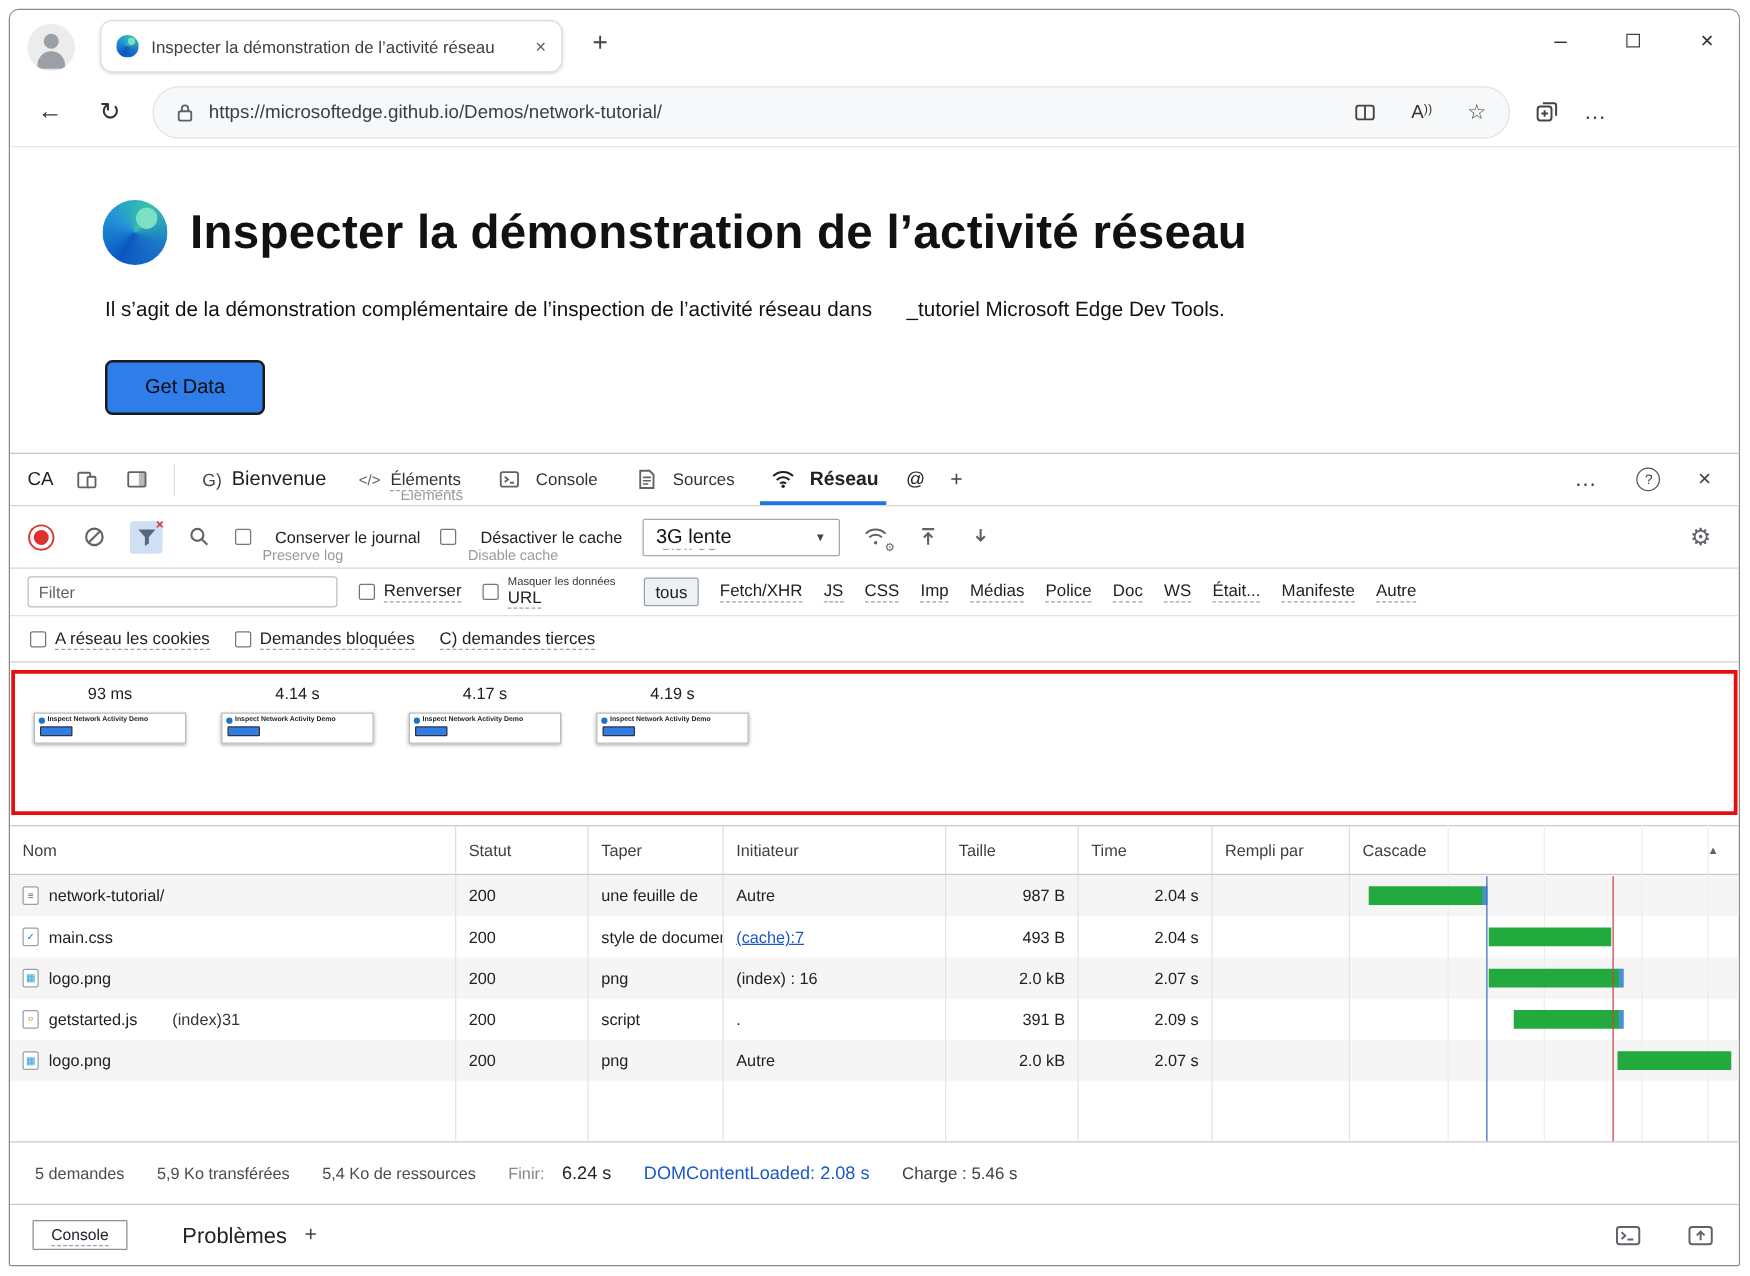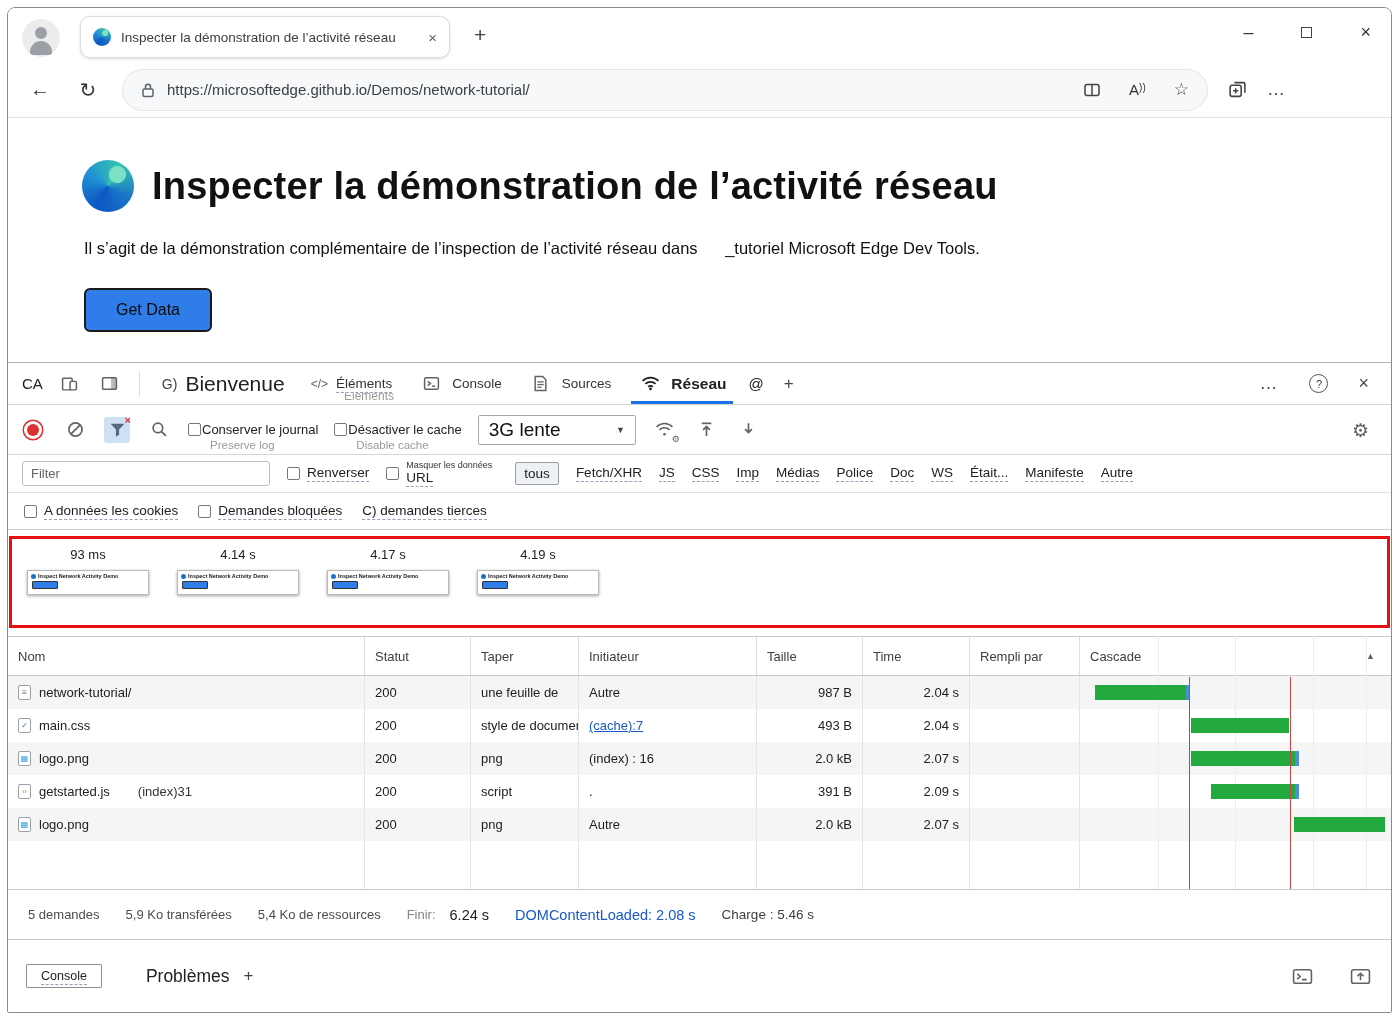--- a/index.html
+++ b/index.html
@@ -42,63 +42,63 @@
 .page-link{margin-left:23px}
 .get-data{margin:30px 0 0 76px;width:128px;height:44px;background:#2e7de9;border:2px solid #1b1b1b;border-radius:6px;font-size:16px;color:#0a0a0a;font-family:inherit}
 
 .dt-tabs{height:43px;display:flex;align-items:center;padding:0 14px;gap:14px;border-top:1px solid #b5b5b5;border-bottom:1px solid #d6d6d6;flex:none;background:#fff}
 .dtt-ca{font-size:15px;color:#202124}
 .tbi{display:inline-flex;align-items:center;justify-content:center;width:26px;height:26px;position:relative}
 .ic{width:17px;height:17px}
 .vsep{width:1px;height:26px;background:#ddd;margin:0 2px}
 .dtab{display:flex;align-items:center;gap:8px;height:100%;padding:0 6px;font-size:13.5px;color:#333}
 .w-prefix{font-size:14px;color:#444}
-.w-label{font-size:21px;color:#202124}
+.w-label{font-size:16px;color:#202124}
 .code-ic{font-size:12px;color:#5f6368}
 .rel{position:relative}
 .e-label{position:relative;z-index:1;background:#fff}
 .ghost{position:absolute;color:#9a9a9a;z-index:0;white-space:nowrap}
 .eg{left:8px;top:13px;font-size:12px}
 .dtab.selected{border-bottom:3px solid #1a73e8;padding-top:3px}
 .net-label{font-size:15.5px;font-weight:700;color:#202124}
 .dtt-at{font-size:15px;color:#202124;margin-left:2px}
 .dtt-plus{font-size:17px;color:#444;margin-left:6px}
 .help-circle{width:19px;height:19px;border:1.5px solid #555;border-radius:50%;font-size:11px;display:inline-flex;align-items:center;justify-content:center;color:#444}
 .dtt-close{font-size:18px;color:#444;margin:0 8px 0 16px}
 .dtt-more{font-size:18px;color:#444;margin-right:18px}
 
 .dt-toolbar{height:50px;display:flex;align-items:center;padding:0 12px;gap:16px;border-bottom:1px solid #d6d6d6;flex:none}
 .rec{width:12px;height:12px;border-radius:50%;background:#df3030;box-shadow:0 0 0 3px #fff,0 0 0 4.5px #df3030}
 .funnel-wrap{background:#cfe0f5;border-radius:3px}
 .funnel-x{position:absolute;right:-1px;top:-3px;color:#d33;font-size:11px;font-weight:700}
-.cb-group{position:relative;display:flex;align-items:center;gap:1px;font-size:13px;color:#202124}
+.cb-group{position:relative;display:flex;align-items:center;gap:19px;font-size:13px;color:#202124}
 .cb{width:13px;height:13px;border:1.5px solid #767676;border-radius:2px;background:#fff;flex:none}
 .cb-label{position:relative;z-index:1;background:#fff}
 .tg{left:22px;top:17px;font-size:11.5px}
 .throttle{position:relative;width:158px;height:30px;border:1px solid #a8a8a8;border-radius:2px;background:#fff;font-size:13px;display:flex;align-items:center;padding:0 10px}
-.thr-label{position:relative;z-index:1;background:#fff;padding-right:6px;font-size:19px;color:#111}
+.thr-label{position:relative;z-index:1;background:#fff;padding-right:6px;font-size:16px;color:#111}
 .sg{left:14px;top:13px;font-size:12px}
 .thr-arrow{margin-left:auto;font-size:9px;color:#444;z-index:1}
 .gear{font-family:"DejaVu Sans",sans-serif;font-size:19px;color:#5f6368;margin-right:10px}
 .mini-gear{position:absolute;right:-2px;bottom:-1px;font-family:"DejaVu Sans",sans-serif;font-size:9px;color:#5f6368}
 
 .dt-filter{height:38px;display:flex;align-items:center;gap:17px;padding:0 14px;border-bottom:1px solid #e2e2e2;flex:none}
 .filter-input{width:248px;height:25px;border:1px solid #bdbdbd;border-radius:3px;padding:0 8px;font-size:13px;color:#333;font-family:inherit;background:#fff}
 .filter-input::placeholder{color:#5f6368}
 .cb-group2{display:flex;align-items:center;gap:7px;font-size:13.5px;color:#202124}
 .hide-data{display:flex;flex-direction:column;line-height:1.15}
 .hd-small{font-size:9px;color:#333}
 .hd-url{font-size:13.5px;align-self:flex-start}
 .pills{display:flex;gap:17px;align-items:center;font-size:13.5px;color:#202124;margin-left:6px}
 .pill.sel{border:1px solid #9aa0a6;background:#eef1f4;padding:3px 8px;border-radius:2px}
 .pill:not(.sel){border-bottom:1px dashed #93a1b8;padding-bottom:1px}
 
 .dt-checks{height:37px;display:flex;align-items:center;gap:20px;padding:0 16px;border-bottom:1px solid #cfcfcf;font-size:13.5px;flex:none}
 
-.filmstrip{margin:6px 1px 0;border:3px solid #e60f0f;height:92px;padding:8px 0 0 12px;display:flex;gap:22px;align-items:flex-start;flex:none;background:#fff}
+.filmstrip{margin:6px 1px 0;border:3px solid #e60f0f;height:116px;padding:8px 0 0 12px;display:flex;gap:22px;align-items:flex-start;flex:none;background:#fff}
 .frame{width:128px;display:flex;flex-direction:column;align-items:center}
 .ftime{font-size:13px;color:#202124;margin-bottom:8px}
 .thumb{width:122px;height:25px;background:#fff;border:1px solid #b9b9b9;box-shadow:0 1px 3px rgba(0,0,0,.35);padding:2px 3px;display:flex;flex-direction:column;gap:2px}
 .tline{display:flex;align-items:center;gap:2px}
 .tdot{width:5px;height:5px;border-radius:50%;background:#1b74c8;flex:none}
 .ttext{font-size:5.5px;font-weight:700;color:#1a1a1a;white-space:nowrap}
 .tbtn{width:26px;height:8px;background:#2e7de9;border:1px solid #333;border-radius:1px;margin-left:1px}
 
 .nettable{margin-top:8px;position:relative;font-size:13px;flex:none}
 .thead,.trow,.tfiller{display:grid;grid-template-columns:357px 106px 108px 178px 106px 107px 110px 1fr}
@@ -355,21 +355,21 @@
         <span class="pill">WS</span>
         <span class="pill">Était...</span>
         <span class="pill">Manifeste</span>
         <span class="pill">Autre</span>
       </div>
   </div>
 
   <div class="dt-checks">
     <label class="cb-group2">
       <span class="cb"></span>
-      <span class="u">A données les cookies</span>
+      <span class="u">A réseau les cookies</span>
     </label>
     <label class="cb-group2">
       <span class="cb"></span>
       <span class="u">Demandes bloquées</span>
     </label>
     <span class="u">C) demandes tierces</span>
   </div>
 
   <div class="filmstrip">
     <div style="display:flex;gap:22px">

